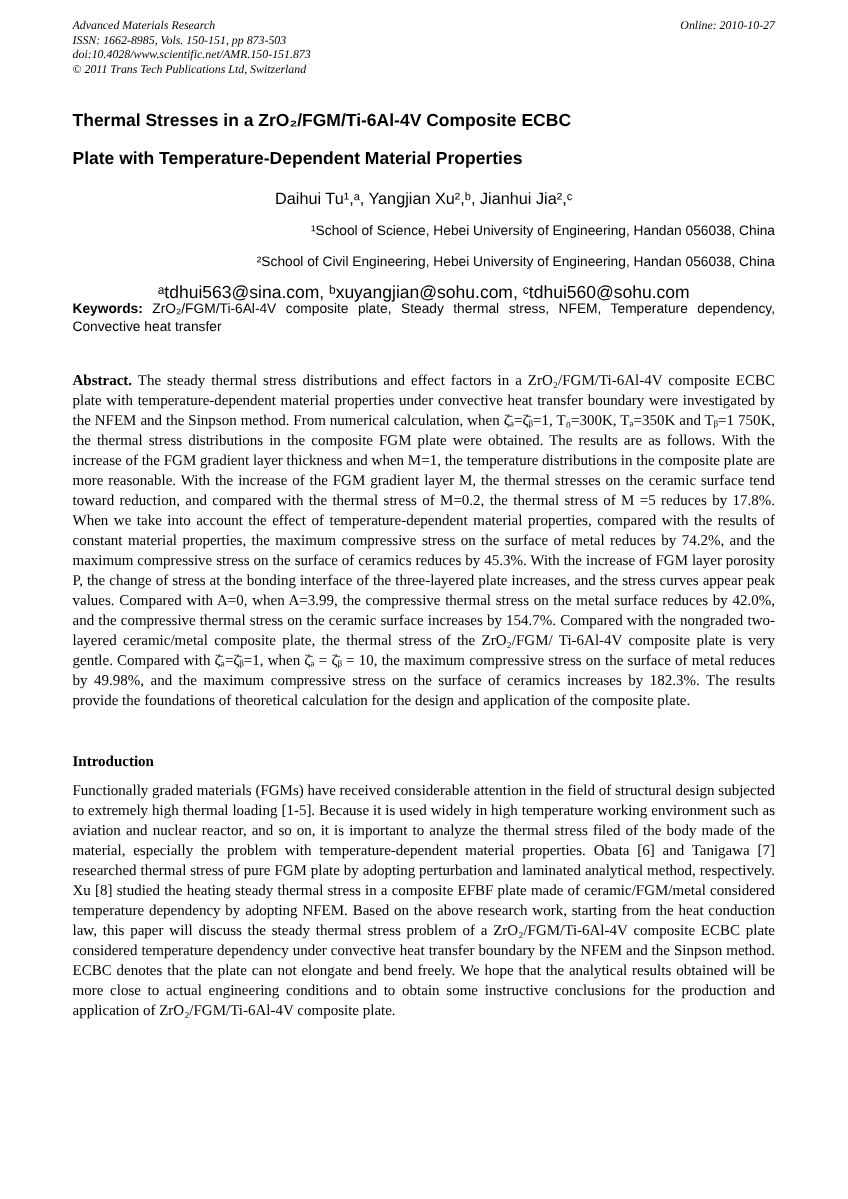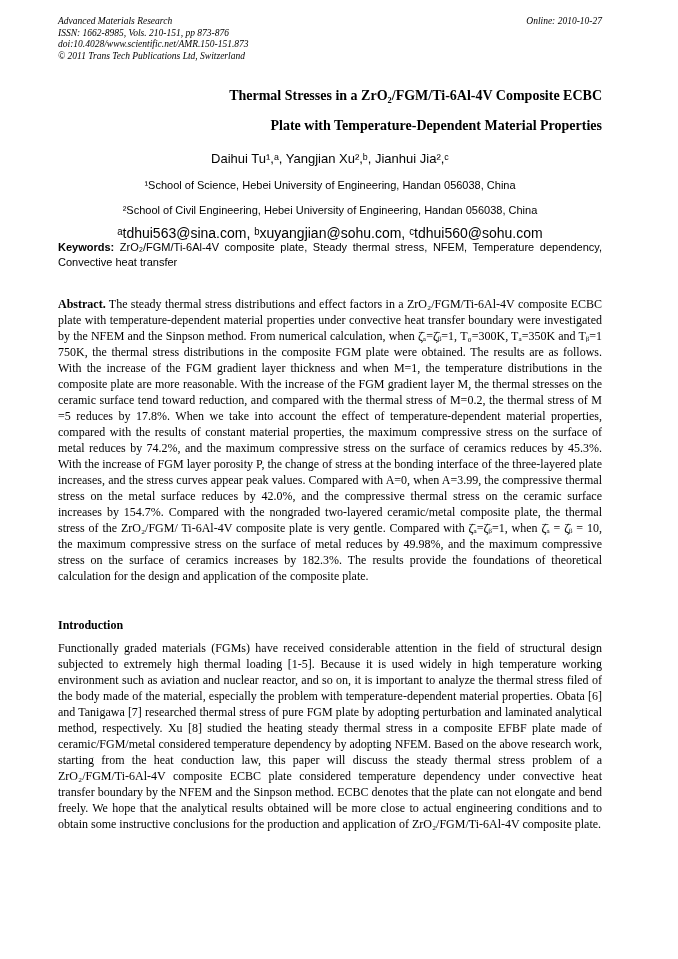--- a/index.html
+++ b/index.html
@@ -4,57 +4,57 @@
 <style>
   * { margin: 0; padding: 0; box-sizing: border-box; }
   html, body { background: #ffffff; }
   body {
     width: 678px;
     min-height: 959px;
     margin: 0 auto;
     color: #000000;
     font-family: "Liberation Serif", serif;
   }
-  .page { padding: 16px 76px 24px 58px; }
+  .page { padding: 16px 58px 24px 58px; }
 
   
   .header-row {
     display: flex;
     justify-content: space-between;
     align-items: flex-start;
   }
   .header-left div, .header-right {
     font-family: "Liberation Serif", serif;
     font-style: italic;
     font-size: 9.5px;
     line-height: 11.5px;
     white-space: nowrap;
   }
 
   
   .title-block { margin-top: 24px; }
   .title-line {
-    text-align: right;
-    font-family: Liberation Serif, serif;
+    text-align: left;
+    font-family: Liberation Sans, sans-serif;
     font-weight: bold;
     font-size: 14px;
     line-height: 20px;
   }
   .title-line + .title-line { margin-top: 10px; }
 
   .authors {
     margin-top: 14px;
     text-align: center;
     font-family: "Liberation Sans", sans-serif;
     font-size: 13px;
     line-height: 17px;
   }
   .affiliation {
     margin-top: 11px;
-    text-align: center;
+    text-align: right;
     font-family: "Liberation Sans", sans-serif;
     font-size: 11px;
     line-height: 14px;
   }
   .emails {
     margin-top: 10px;
     text-align: center;
     font-family: "Liberation Sans", sans-serif;
     font-size: 14px;
     line-height: 13px;
@@ -93,21 +93,21 @@
   }
 </style>
 </head>
 <body>
 
 <div class="page">
 
   <header class="header-row">
     <div class="header-left">
       <div>Advanced Materials Research</div>
-      <div>ISSN: 1662-8985, Vols. 210-151, pp 873-876</div>
+      <div>ISSN: 1662-8985, Vols. 150-151, pp 873-503</div>
       <div>doi:10.4028/www.scientific.net/AMR.150-151.873</div>
       <div>© 2011 Trans Tech Publications Ltd, Switzerland</div>
     </div>
     <div class="header-right">Online: 2010-10-27</div>
   </header>
 
   <div class="title-block">
     <div class="title-line">Thermal Stresses in a ZrO₂/FGM/Ti-6Al-4V Composite ECBC</div>
     <div class="title-line">Plate with Temperature-Dependent Material Properties</div>
   </div>

